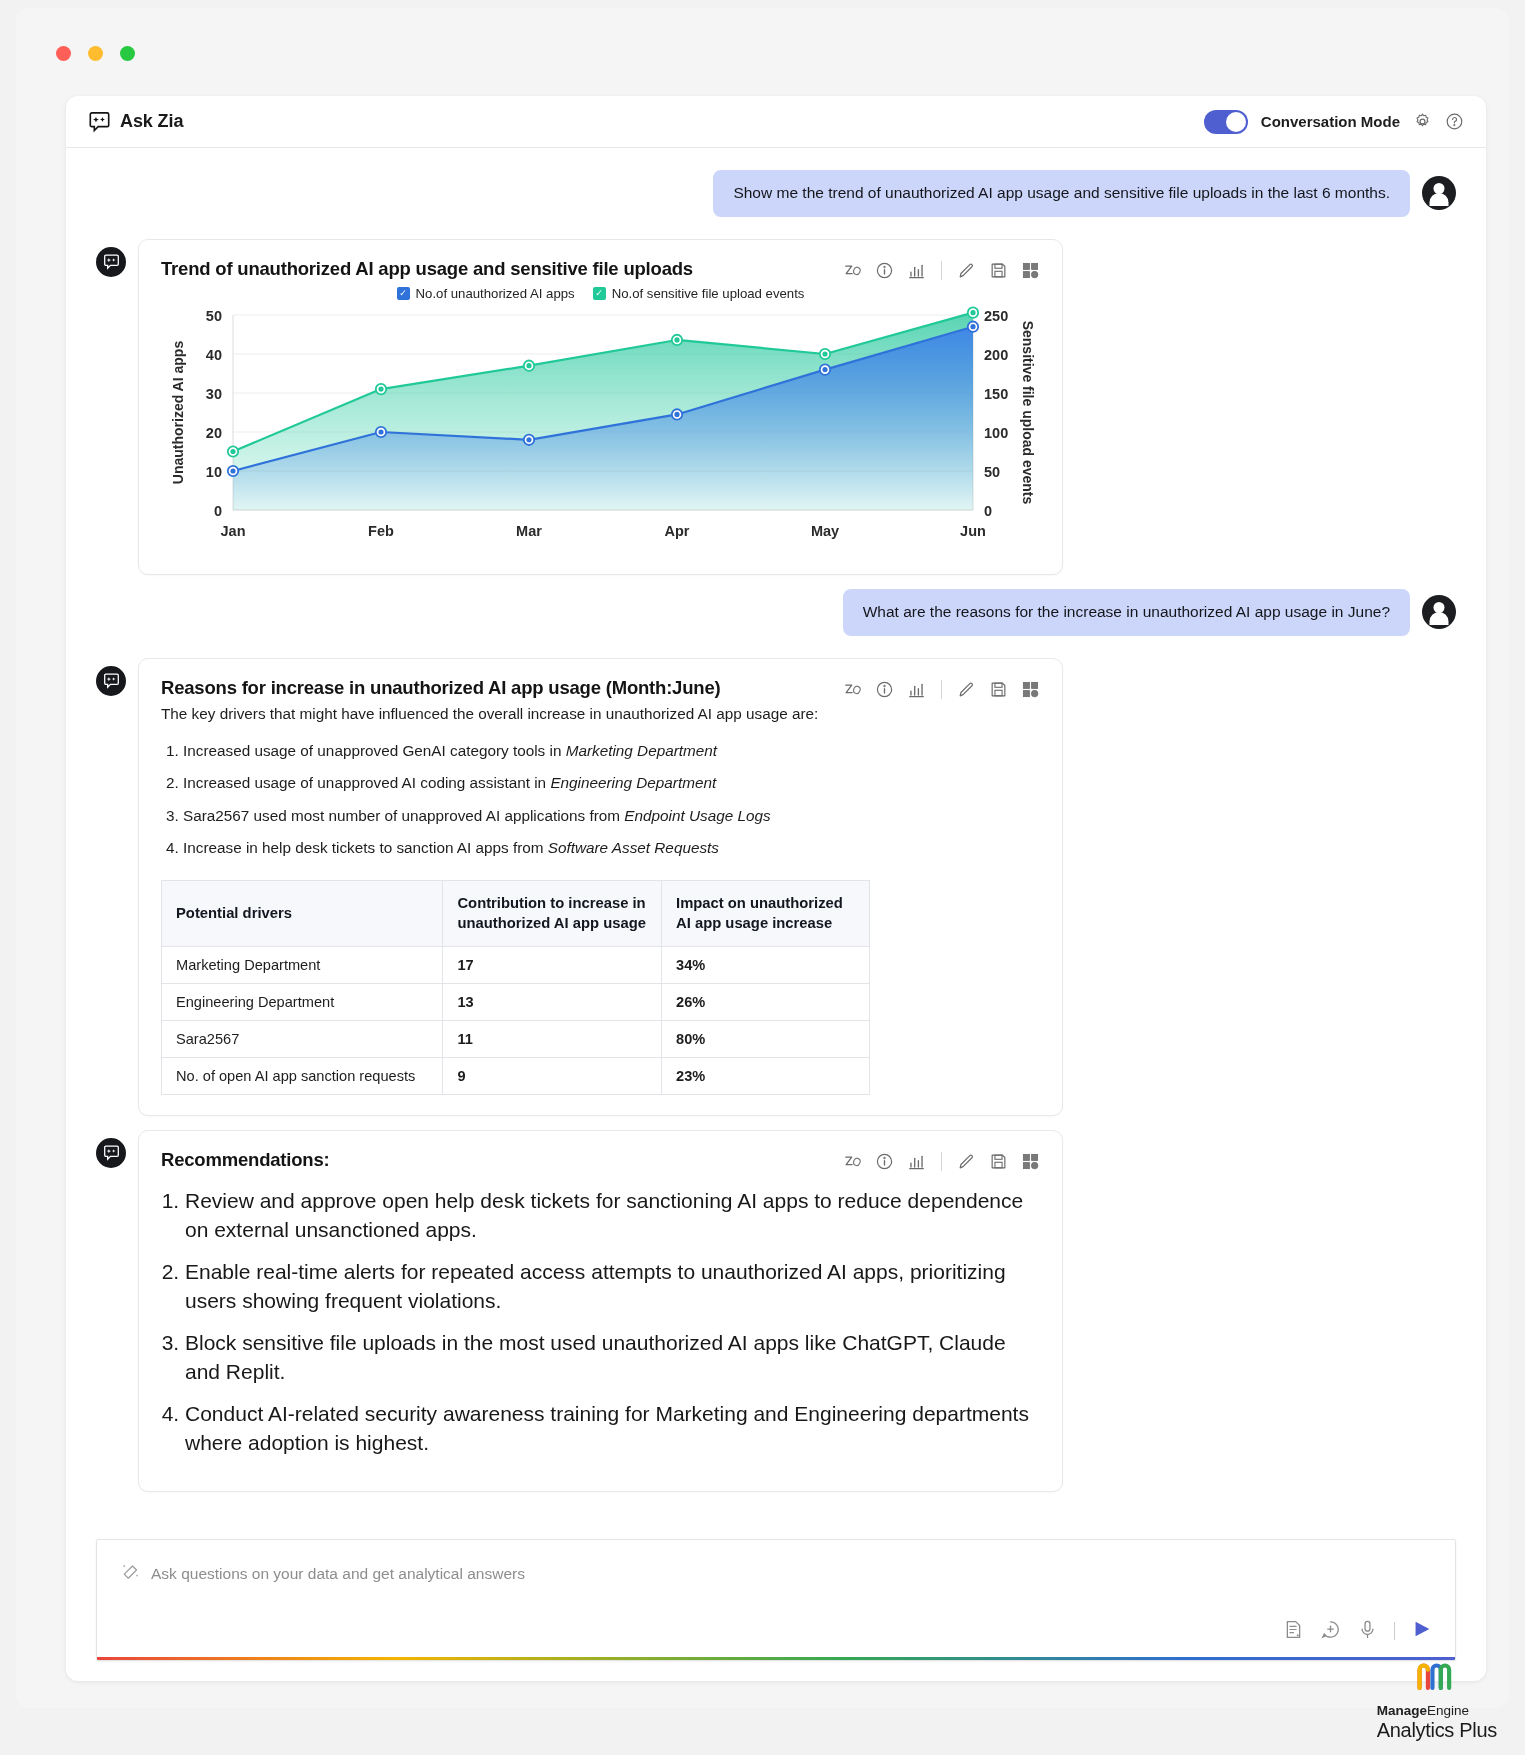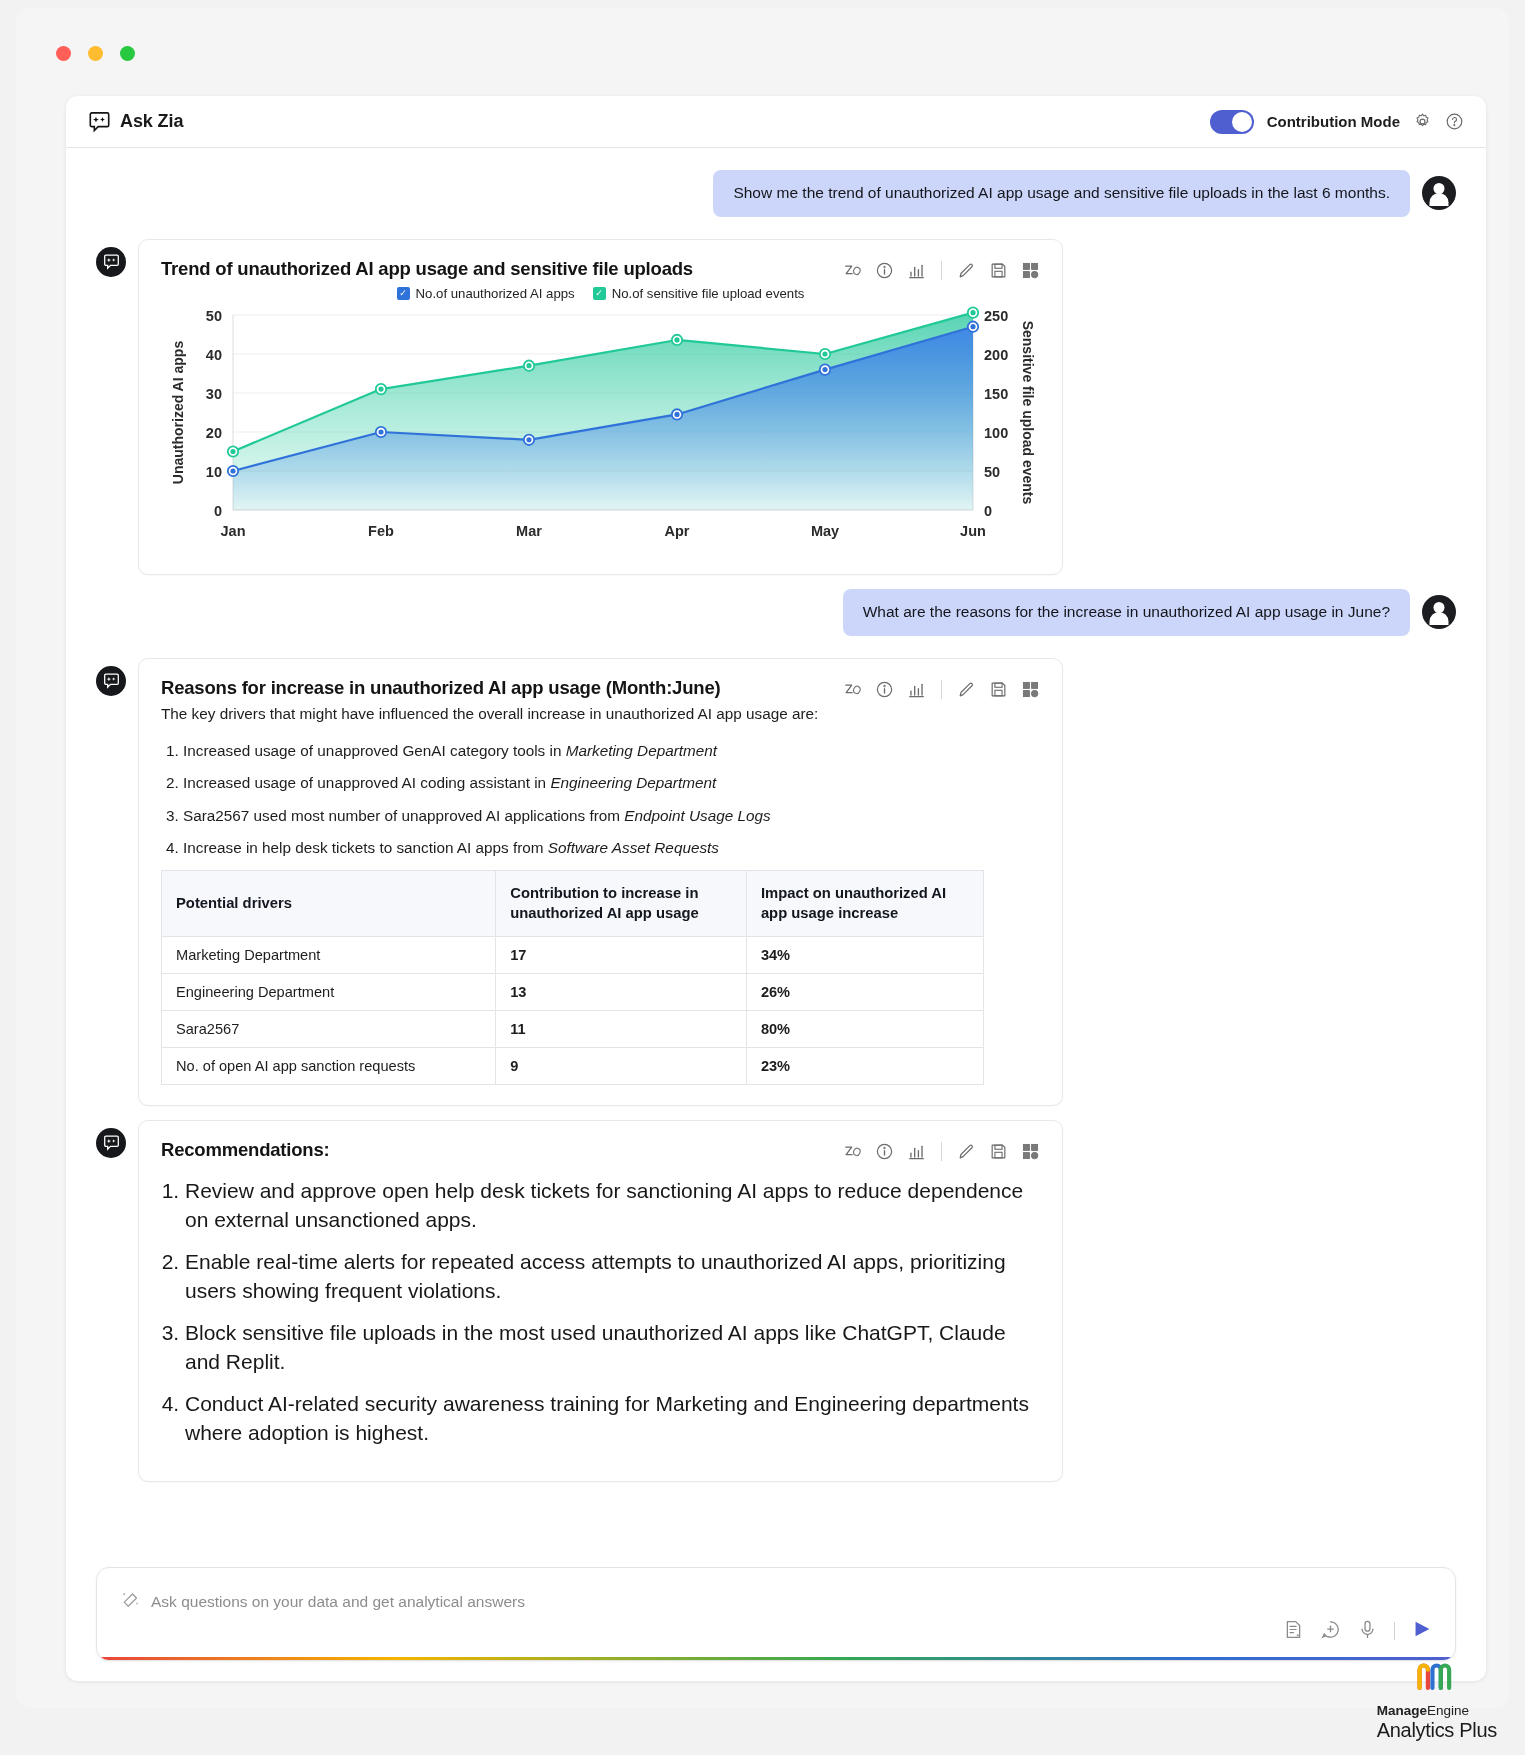--- a/index.html
+++ b/index.html
@@ -92,39 +92,39 @@
   .legend-item { display:flex; align-items:center; gap:6px; font-size:13.2px; color:#242424; cursor:pointer;}
   .lgbox { width:13px; height:13px; border-radius:2px; display:flex; align-items:center; justify-content:center;
            color:#fff; font-size:9px; line-height:1; }
 
   
   .card-sub { font-size:15.3px; color:#1d1d1d; line-height:1.5; margin-top:4px; }
   ol.reasons { margin:14px 0 0 0; padding-left:22px; }
   ol.reasons li { font-size:15.3px; color:#1d1d1d; margin-bottom:11px; line-height:1.4; }
   ol.reasons li em { font-style:italic; }
 
-  table.drivers { border-collapse:collapse; margin-top:12px; width:823px; }
+  table.drivers { border-collapse:collapse; margin-top:22px; width:709px; }
   table.drivers th, table.drivers td {
     border:1px solid #e2e4e8; text-align:left; vertical-align:middle;
   }
   table.drivers th {
     background:#f6f8fb; font-size:14.8px; font-weight:700; color:#13171f;
     padding:13px 14px; line-height:1.3;
   }
   table.drivers td { font-size:14.6px; color:#1d1d1d; padding:10px 14px; }
   table.drivers td.num { font-weight:700; }
   .col-a { width:320px; } .col-b { width:240px; } .col-c { width:227px; }
 
   ol.recs { margin:16px 0 0 0; padding-left:24px; }
   ol.recs li { font-size:21px; color:#181818; margin-bottom:13px; line-height:1.38; }
 
   
   .composer {
-    position:absolute; left:30px; right:30px; bottom:20px; height:94px;
-    background:#fff; border:1px solid #e4e4e4; border-radius:13px;
+    position:absolute; left:30px; right:30px; bottom:20px; height:122px;
+    background:#fff; border:1px solid #e4e4e4; border-radius:2px;
     box-shadow:0 1px 3px rgba(0,0,0,0.05); overflow:hidden;
   }
   .composer .prompt {
     display:flex; align-items:center; gap:11px; padding:22px 24px 0 24px;
   }
   .composer .placeholder { font-size:15.5px; color:#8d8d8d; }
   .composer .tools {
     position:absolute; right:22px; bottom:16px; display:flex; align-items:center; gap:16px;
   }
   .composer .tools .sep { width:1px; height:18px; background:#cfcfcf; }
@@ -157,21 +157,21 @@
           <path d="M8.3 7 l0.85 2.1 L11.3 10 l-2.15 0.9 L8.3 13 l-0.85 -2.1 L5.3 10 l2.15 -0.9 z" fill="#141414"></path>
           <path d="M15.1 7.4 l0.72 1.8 l1.8 0.72 l-1.8 0.72 l-0.72 1.8 l-0.72 -1.8 l-1.8 -0.72 l1.8 -0.72 z" fill="#141414"></path>
         </svg>
       </span>
       <span class="apptitle">Ask Zia</span>
 
       <div class="head-right">
         <div class="toggle">
           <span class="knob"></span>
         </div>
-        <span class="toggle-label">Contribution Mode</span>
+        <span class="toggle-label">Conversation Mode</span>
         <span>
           <svg class="ico" width="19" height="19" viewBox="0 0 24 24" fill="none">
             <circle cx="12" cy="12" r="3.1" stroke="#767676" stroke-width="1.5"></circle>
             <path d="M12 2.6 l1.5 2.1 2.5 -0.6 0.6 2.5 2.3 1.1 -1.1 2.3 1.1 2.3 -2.3 1.1 -0.6 2.5 -2.5 -0.6 -1.5 2.1 -1.5 -2.1 -2.5 0.6 -0.6 -2.5 -2.3 -1.1 1.1 -2.3 -1.1 -2.3 2.3 -1.1 0.6 -2.5 2.5 0.6 z" stroke="#767676" stroke-width="1.4" stroke-linejoin="round"></path>
           </svg>
         </span>
         <span>
           <svg class="ico" width="19" height="19" viewBox="0 0 24 24" fill="none">
             <circle cx="12" cy="12" r="9.2" stroke="#767676" stroke-width="1.5"></circle>
             <path d="M9.6 9.3 a2.5 2.5 0 1 1 3.1 2.6 c-0.7 0.25 -0.85 0.8 -0.85 1.5" stroke="#767676" stroke-width="1.5" stroke-linecap="round"></path>

